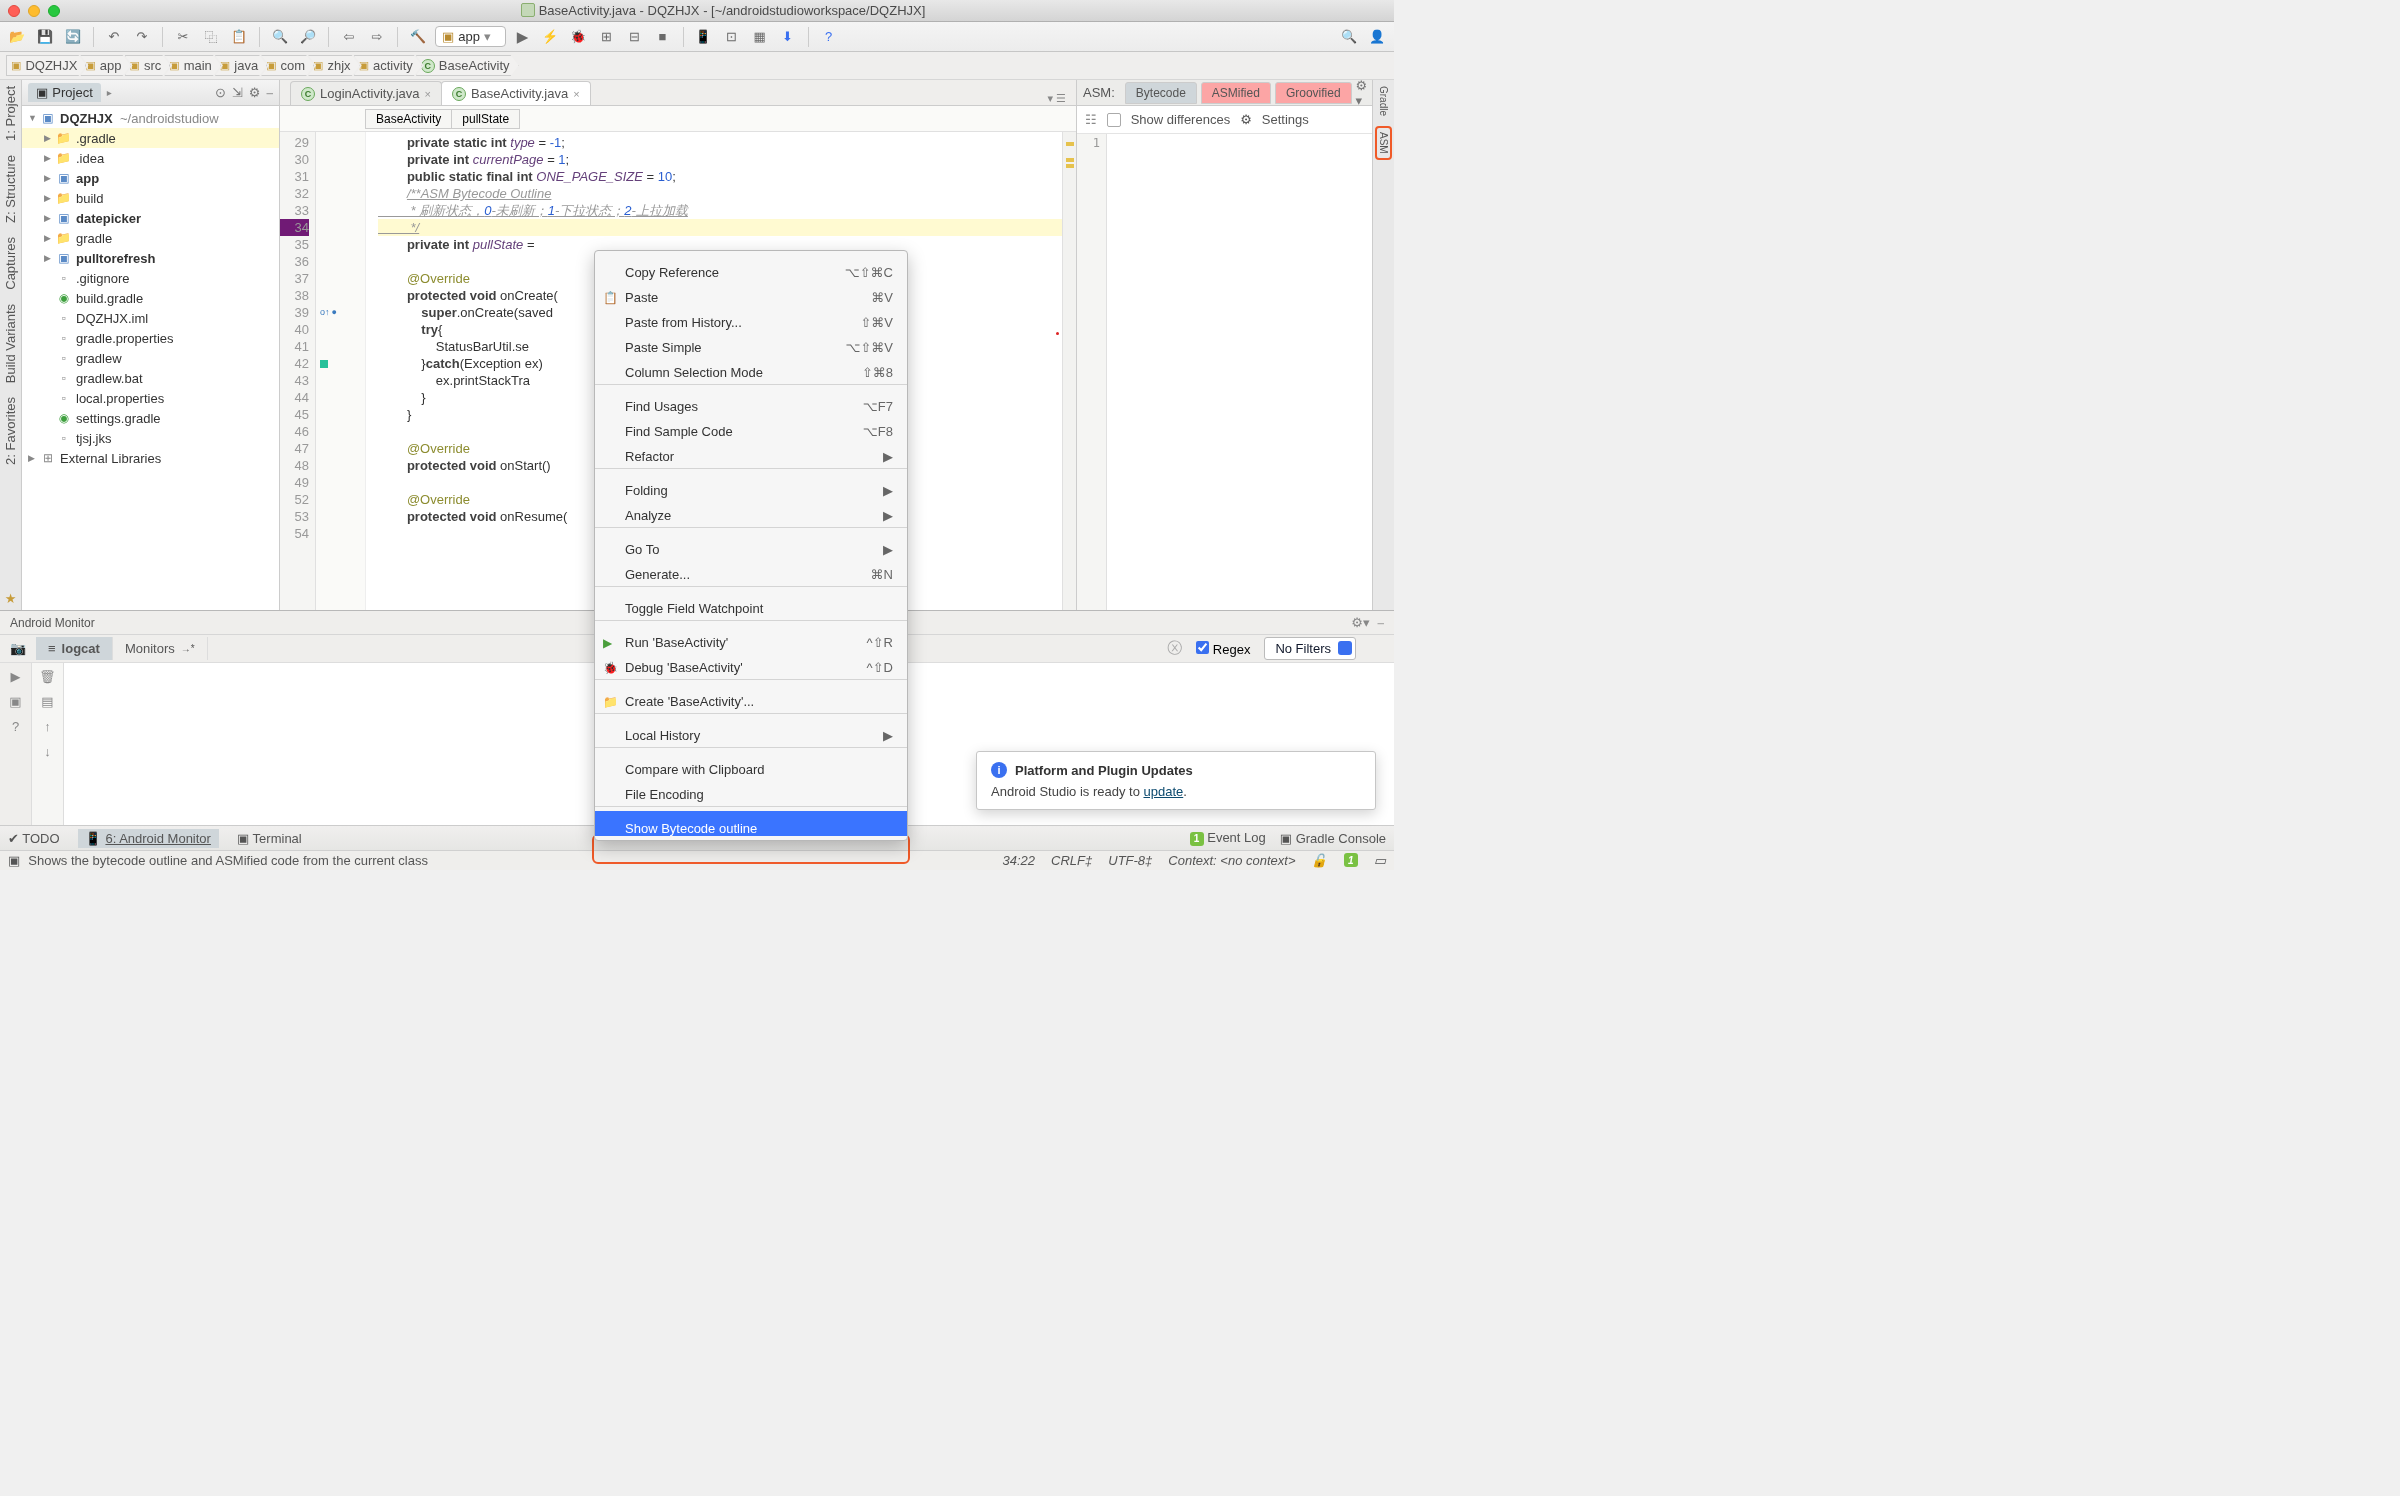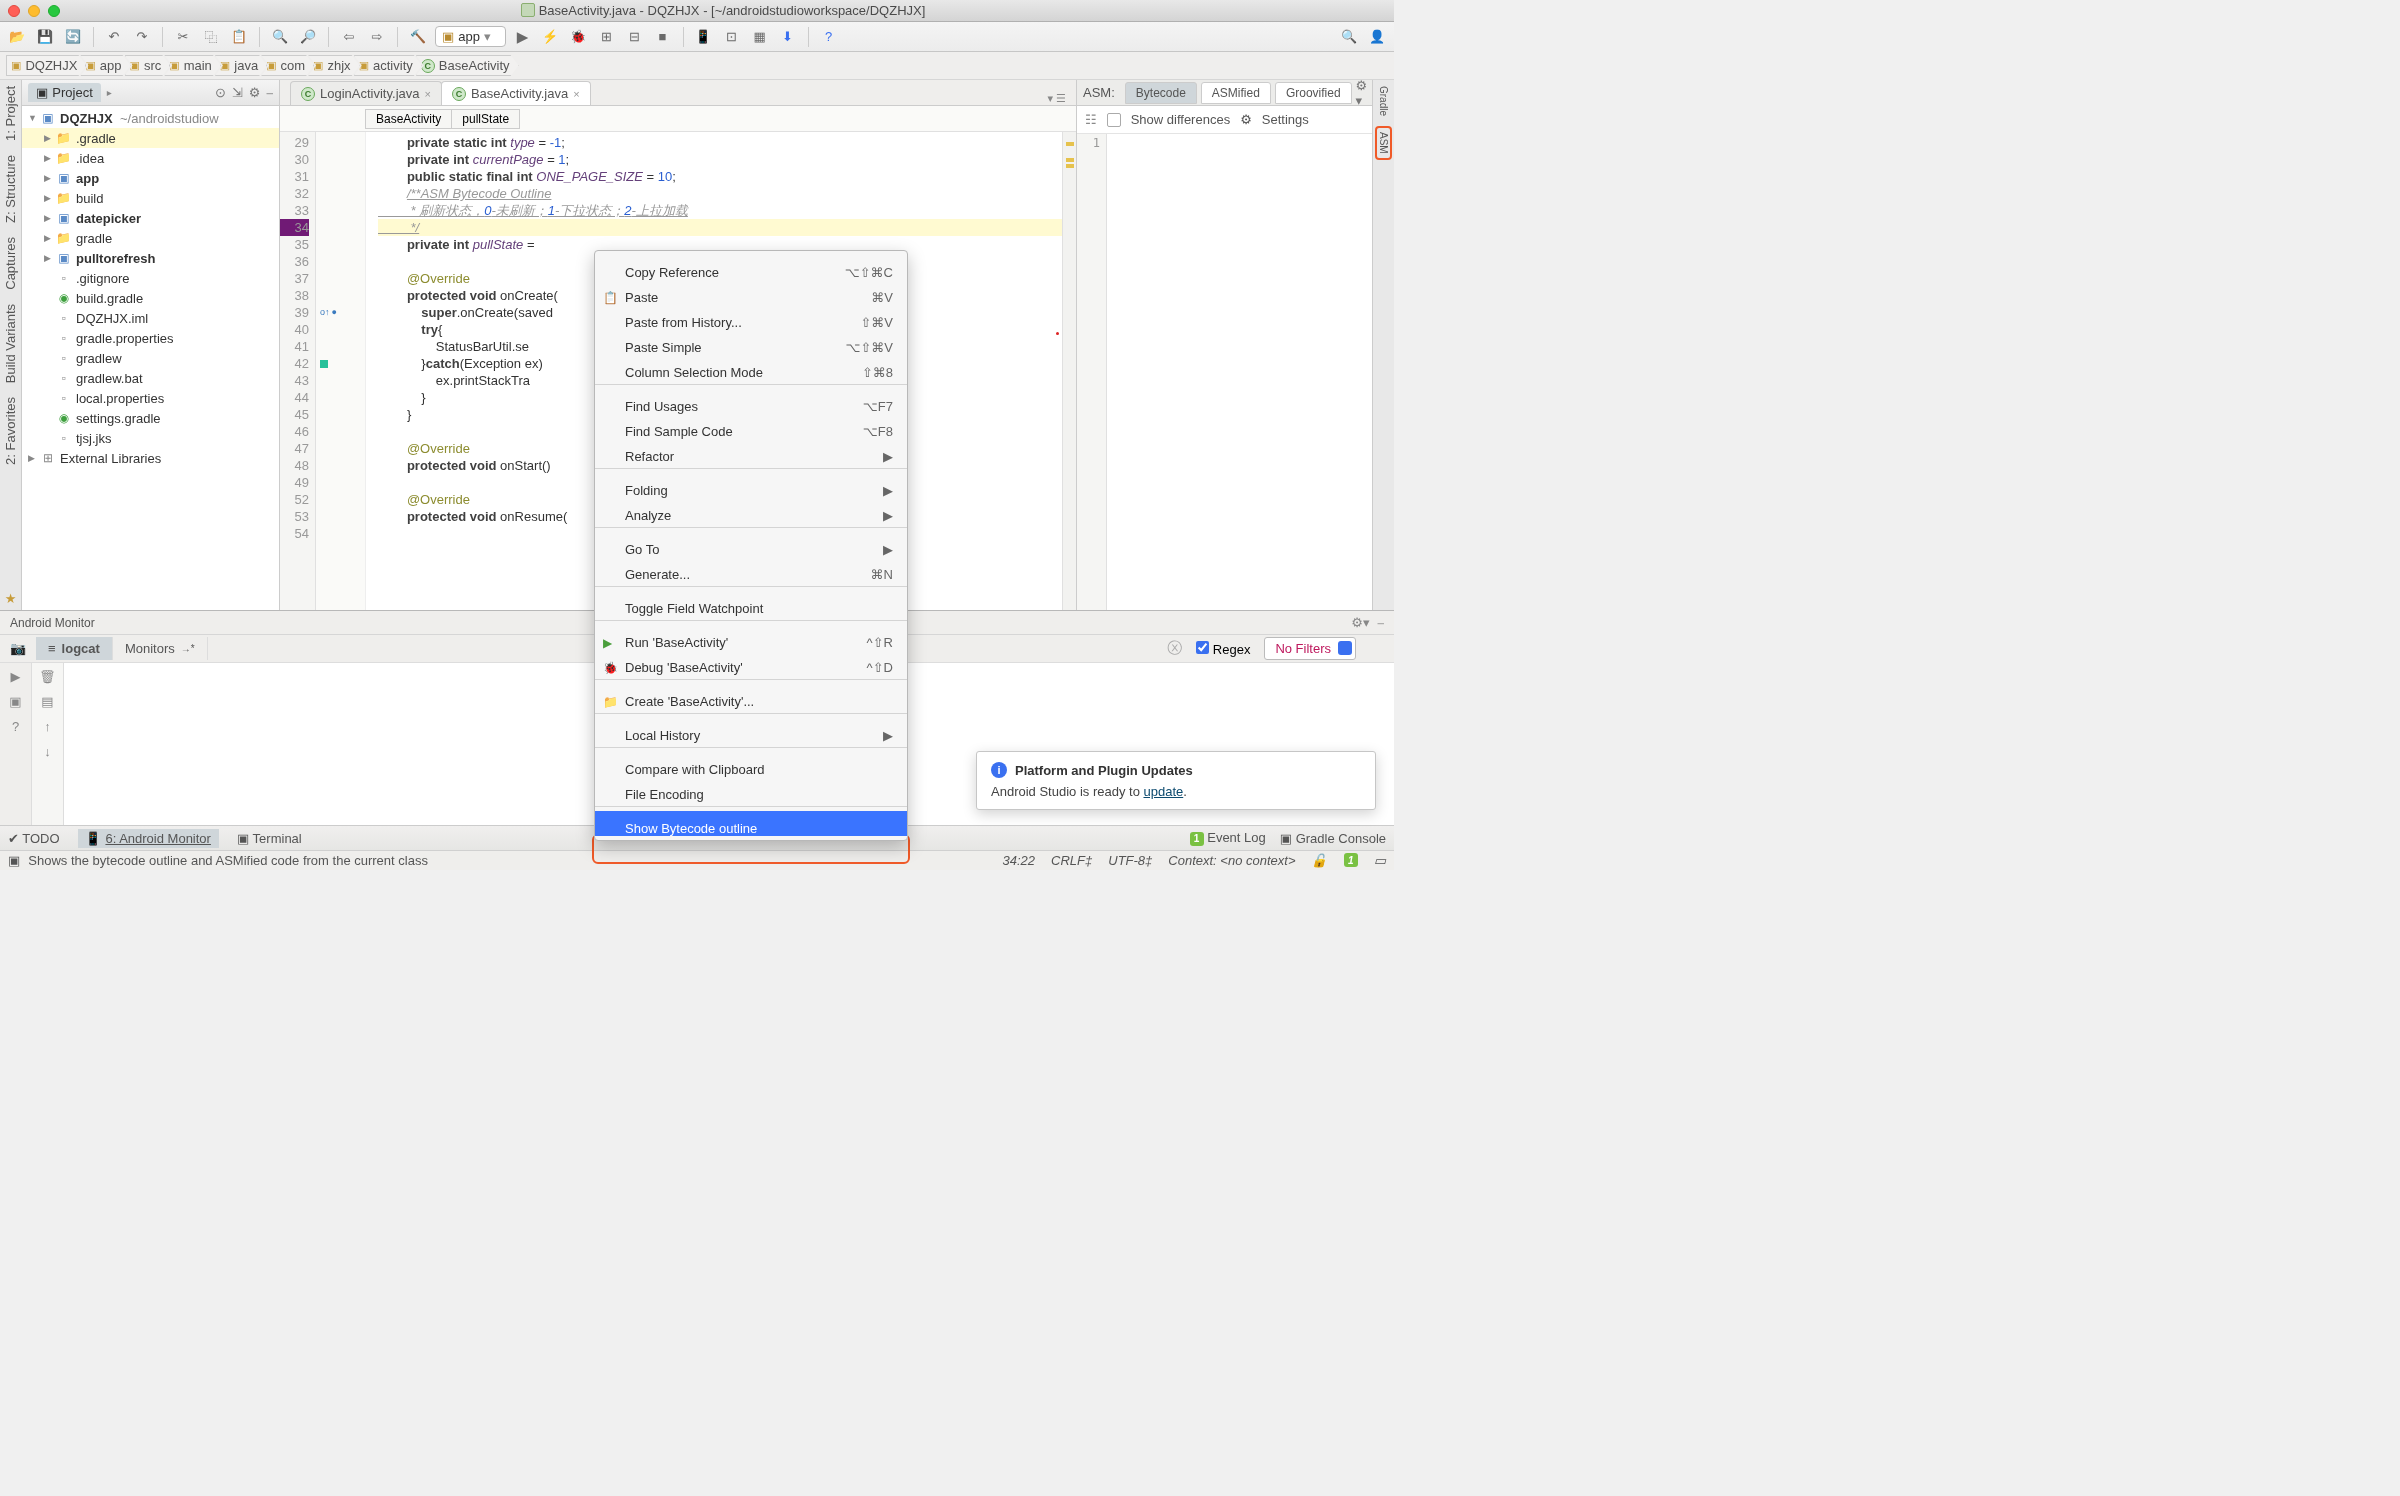--- a/index.html
+++ b/index.html
@@ -84,42 +84,42 @@
 .code .ann { color:#8c8c2f; }
 .code .bg-hi { background:#fffad1; display:block;}
 .scroll-strip { width:14px; background:#f2f2f0; border-left:1px solid #e0e0e0; position:relative;}
 .scroll-strip .mark { position:absolute; right:2px; width:8px; height:4px; }
 .scroll-strip .mark.y { background:#e6c24d; }
 
 
 .asm-pane { width:296px; border-left:1px solid #ccc; background:#fff; display:flex; flex-direction:column;}
 .asm-tabs { height:26px; background:#ececea; border-bottom:1px solid #ccc; display:flex; align-items:center; padding:0 6px; gap:4px;}
 .asm-tabs .lbl { color:#555; margin-right:6px;}
-.asm-tabs .at { padding:3px 10px; border:1px solid #ccc; background:#ffffff; font-size:12px; border-radius:3px 3px 0 0; color:#555;}
+.asm-tabs .at { padding:3px 10px; border:1px solid #ccc; background:#fca5a5; font-size:12px; border-radius:3px 3px 0 0; color:#555;}
 .asm-tabs .at.active { background:#cfd6da; }
 .asm-tabs .gear { margin-left:auto; color:#777;}
 .asm-tools { height:28px; display:flex; align-items:center; gap:10px; padding:0 8px; border-bottom:1px solid #e4e4e4; color:#555; font-size:13px;}
 .asm-tools .chk { width:14px; height:14px; border:1px solid #aaa; border-radius:2px;}
 .asm-body { flex:1; display:flex;}
 .asm-gutter { width:30px; background:#f5f5f3; border-right:1px solid #e0e0e0; text-align:right; padding:2px 6px 0 0; font-family:Menlo,monospace; font-size:12px; color:#999;}
 
 
 .bottom-panel { height:215px; border-top:1px solid #b8b8b8; background:#f4f4f2; display:flex; flex-direction:column;}
 .bp-head { height:24px; display:flex; align-items:center; padding:0 10px; border-bottom:1px solid #d6d6d6; background:#efeeec;}
 .bp-head .title { font-size:12px; color:#555;}
 .bp-head .right { margin-left:auto; display:flex; gap:8px; color:#888;}
 .bp-selectors { height:30px; display:flex; align-items:center; gap:14px; padding:0 40px; background:#f6f6f4; border-bottom:1px solid #ddd;}
 .bp-select { border:1px solid #bbb; background:#fff; border-radius:4px; padding:3px 22px 3px 8px; color:#d12a2a; font-size:13px; position:relative; }
 .bp-select::after { content:""; position:absolute; right:4px; top:3px; width:14px; height:14px; background:#3a70f0; border-radius:3px;}
 .bp-tabs { height:28px; display:flex; align-items:center; background:#efeeec; border-bottom:1px solid #ddd; padding-left:36px;}
 .bp-tab { padding:4px 12px; border-right:1px solid #ddd; font-size:12px; color:#555; display:flex; align-items:center; gap:6px;}
 .bp-tab.active { background:#cfd6da; font-weight:bold;}
 .bp-filters { position:absolute; right:38px; display:flex; align-items:center; gap:14px;}
 .bp-filters input[type=checkbox]{ accent-color:#3a70f0;}
-.bp-select2 { border:1px solid #bbb; background:#fff; border-radius:3px; padding:3px 24px 3px 10px; font-size:13px; color:#be185d; position:relative;}
+.bp-select2 { border:1px solid #bbb; background:#fff; border-radius:3px; padding:3px 24px 3px 10px; font-size:13px; color:#0f172a; position:relative;}
 .bp-select2::after { content:""; position:absolute; right:3px; top:3px; width:14px; height:14px; background:#3a70f0; border-radius:3px;}
 .bp-body { flex:1; display:flex;}
 .bp-left-icons { width:32px; background:#efeeec; border-right:1px solid #ddd; display:flex; flex-direction:column; align-items:center; gap:10px; padding-top:6px; color:#888; }
 .bp-left-icons2 { width:32px; background:#f6f6f4; border-right:1px solid #ddd; display:flex; flex-direction:column; align-items:center; gap:10px; padding-top:6px; color:#888; }
 .bp-content { flex:1; background:#fff;}
 
 
 .tool-strip { height:25px; background:linear-gradient(#f0efee,#e6e6e4); border-top:1px solid #ccc; display:flex; align-items:center; padding:0 8px; gap:18px; font-size:12px; color:#555;}
 .tool-strip .right { margin-left:auto; display:flex; gap:14px; align-items:center;}
 .badge-green { display:inline-flex; width:14px; height:14px; background:#7ac142; color:#fff; border-radius:3px; align-items:center; justify-content:center; font-size:10px; font-weight:bold;}

